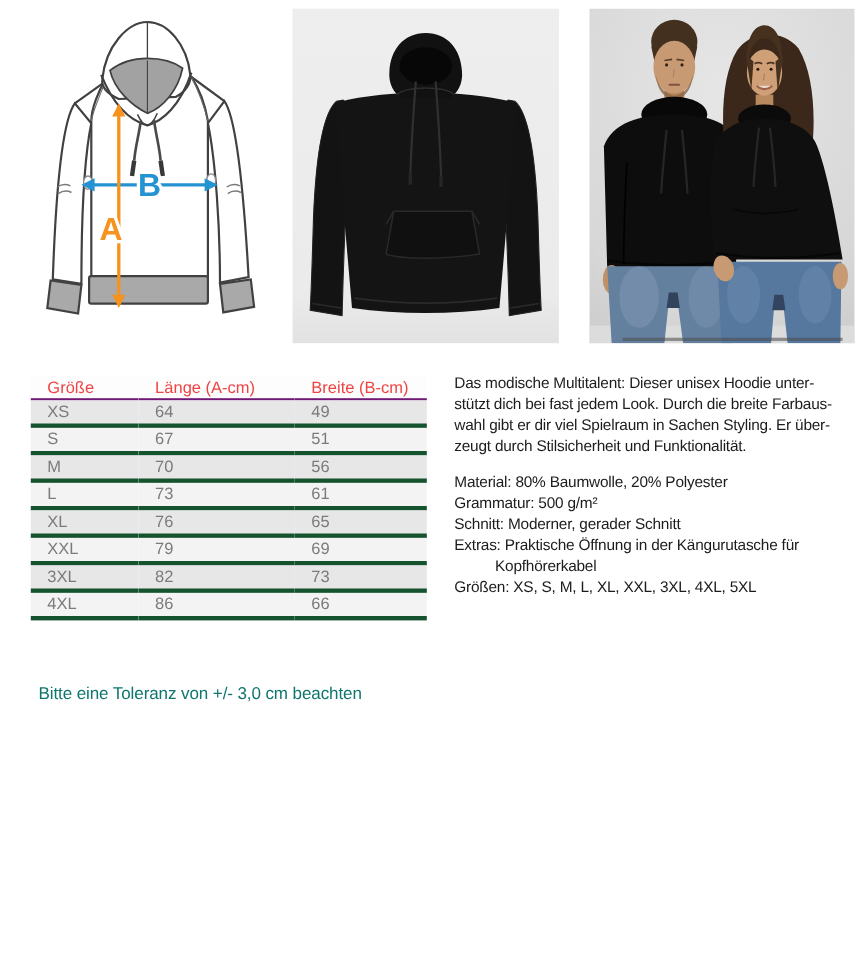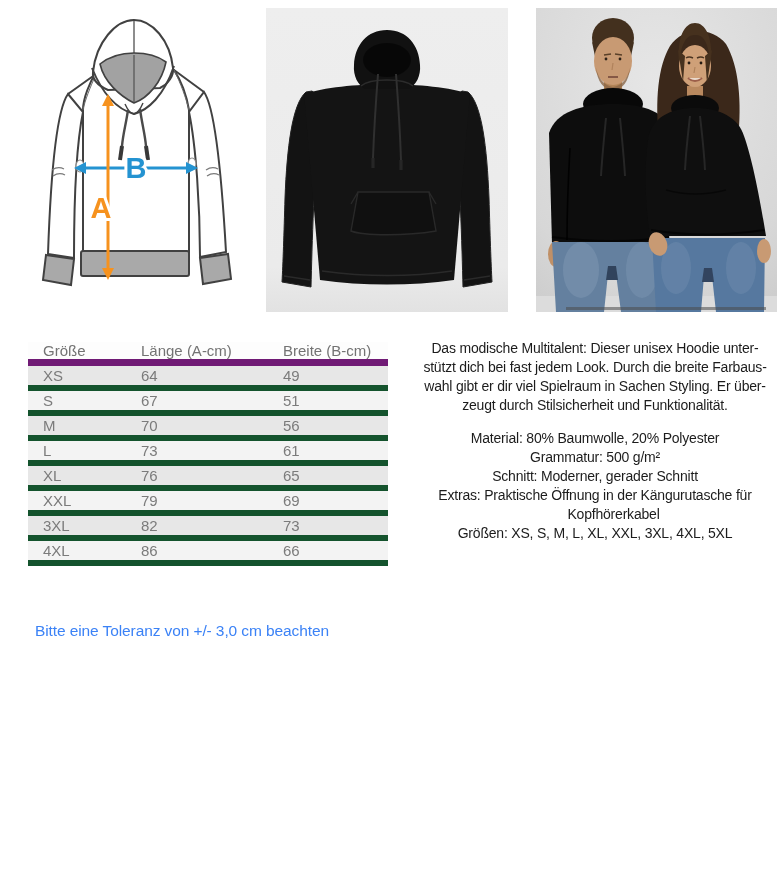--- a/index.html
+++ b/index.html
@@ -20,43 +20,43 @@
   
   #size-table {
     position:absolute; left:28px; top:342px; width:360px;
     border-collapse:separate; border-spacing:0; table-layout:fixed;
     font-size:15px;
   }
   #size-table col.c1 { width:98px; }
   #size-table col.c2 { width:142px; }
   #size-table col.c3 { width:120px; }
   #size-table th {
-    font-weight:normal; text-align:left; color:#737373;
+    font-weight:normal; text-align:left; color:#ef4444;
     height:22px; padding:0 0 0 15px; background:#fdfdfd;
-    border-bottom:7px solid #701a75;
+    border-bottom:2px solid #701a75;
   }
   #size-table td {
     color:#7b7b7b; height:25px; padding:0 0 0 15px;
-    border-bottom:6px solid #14532d;
+    border-bottom:4px solid #14532d;
   }
   #size-table tbody tr:nth-child(odd) td  { background:#e7e7e7; }
   #size-table tbody tr:nth-child(even) td { background:#f3f3f3; }
 
   
   #description { position:absolute; left:413px; top:339px; width:364px; color:#1c1c1c; }
   #description .line {
-    white-space:nowrap; font-size:14px; line-height:19px; letter-spacing:-0.2px;text-align:center;
+    white-space:nowrap; font-size:14px; line-height:19px; letter-spacing:-0.2px;
   }
   #description .specs { margin-top:14px; }
   #description .indent { padding-left:37px; }
 
   
   #tolerance-note {
     position:absolute; left:35px; top:622px; font-size:15.5px;
-    color:#3b82f6; letter-spacing:-0.1px; white-space:nowrap;
+    color:#0f766e; letter-spacing:-0.1px; white-space:nowrap;
   }
 </style>
 </head>
 <body>
 
 <div id="stage">
 
   <div class="panel" id="panel-diagram">
     <svg viewBox="0 0 232 302">
 

